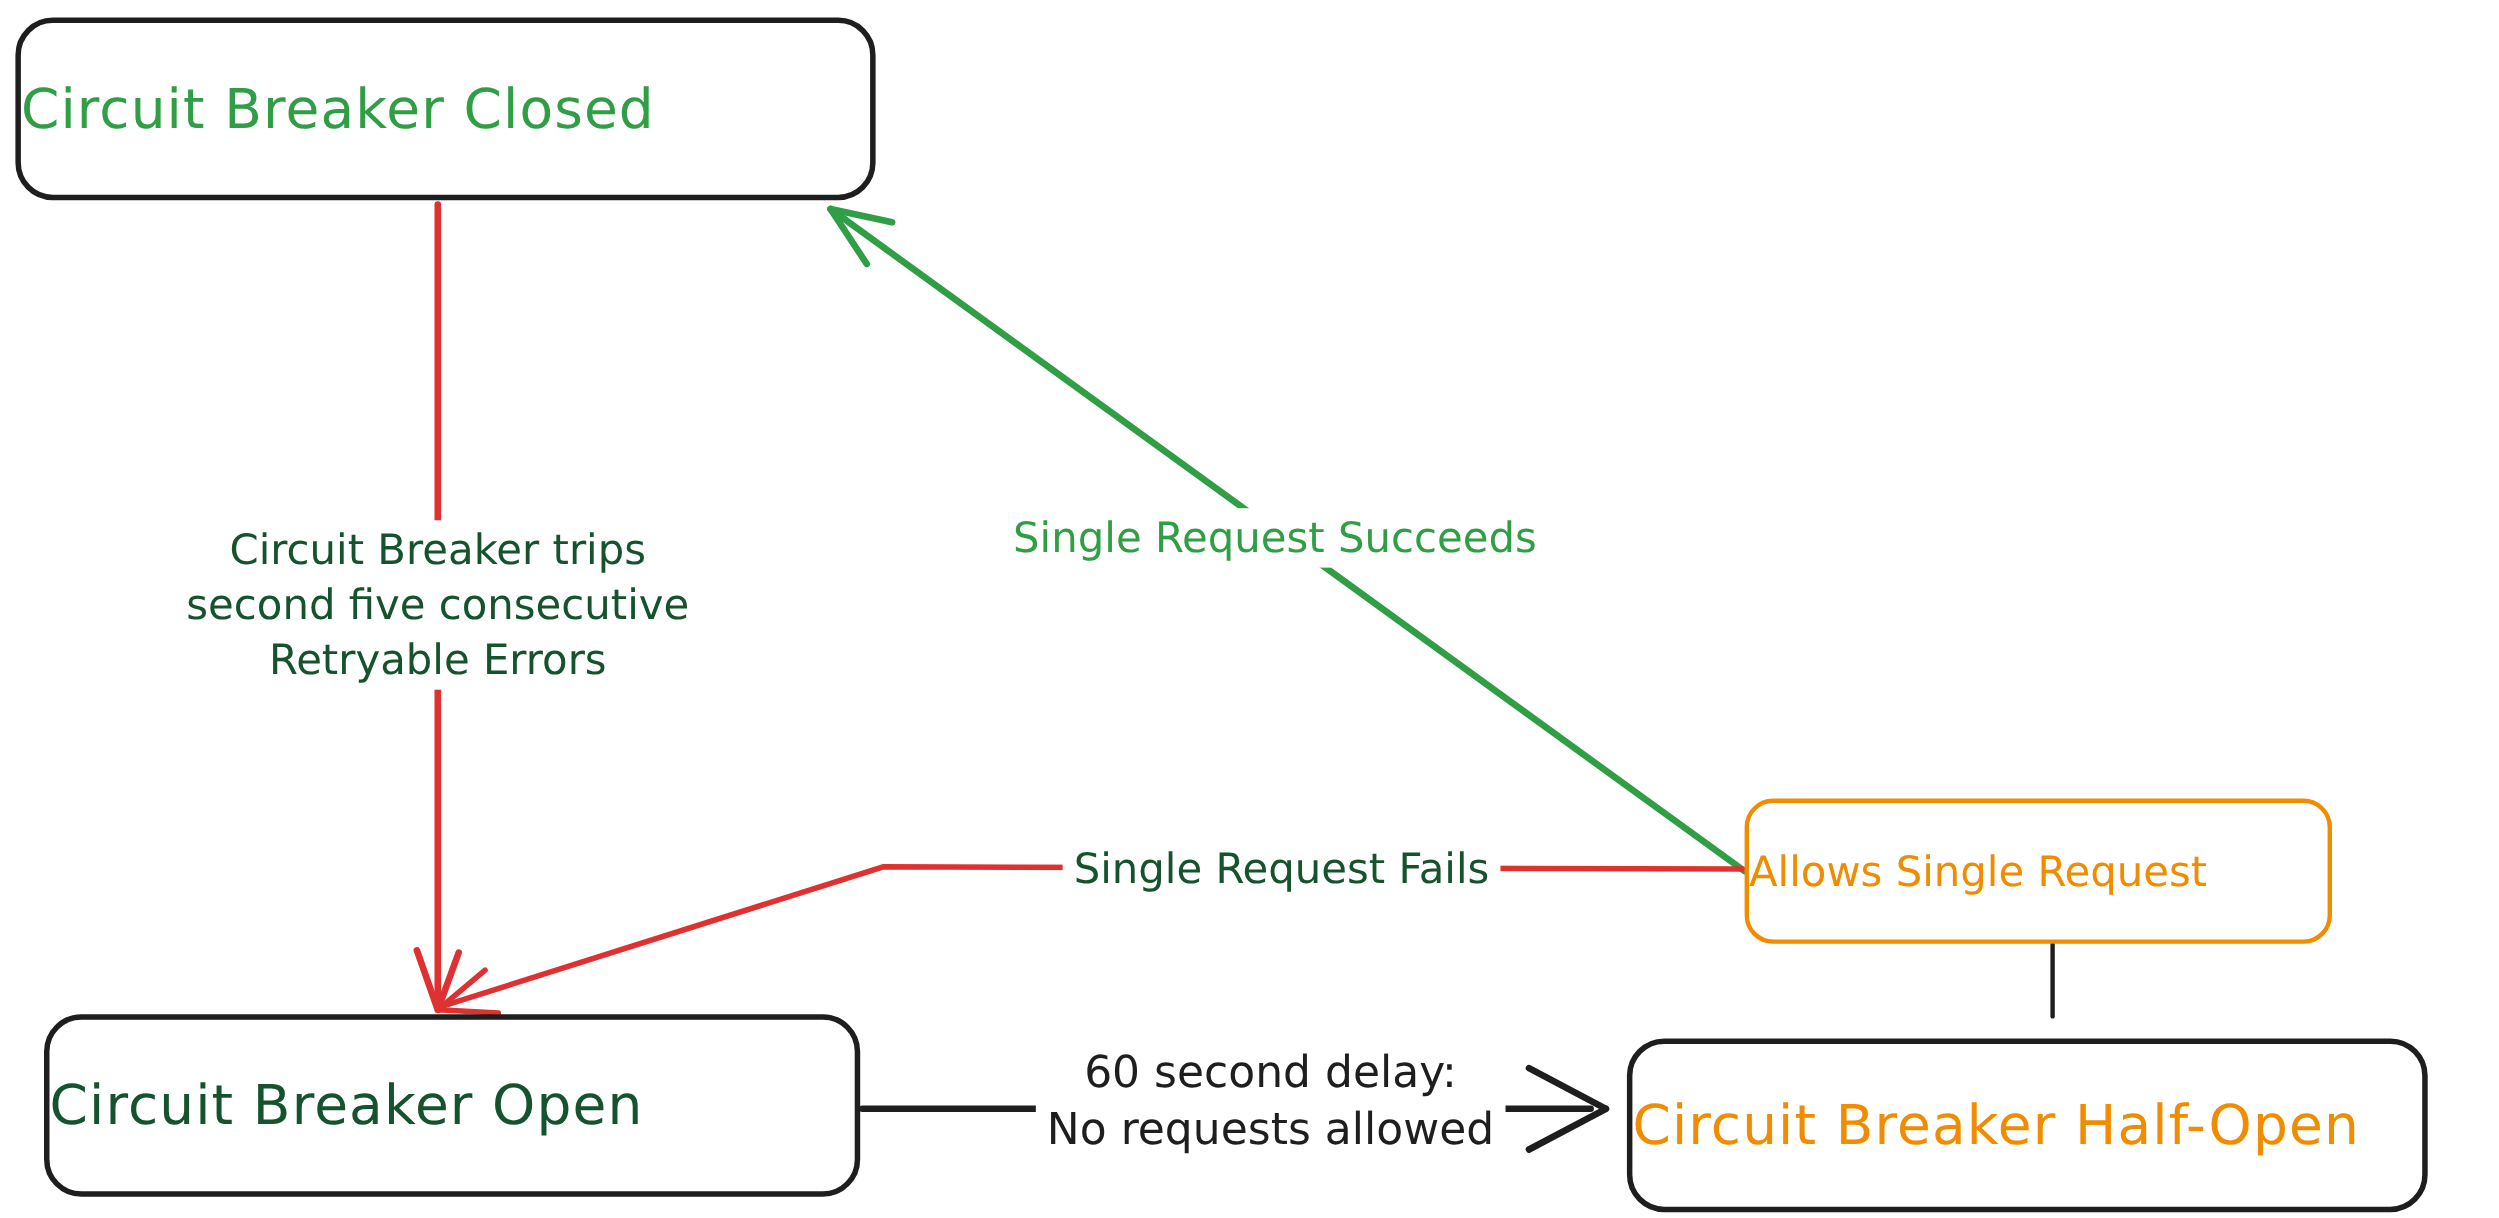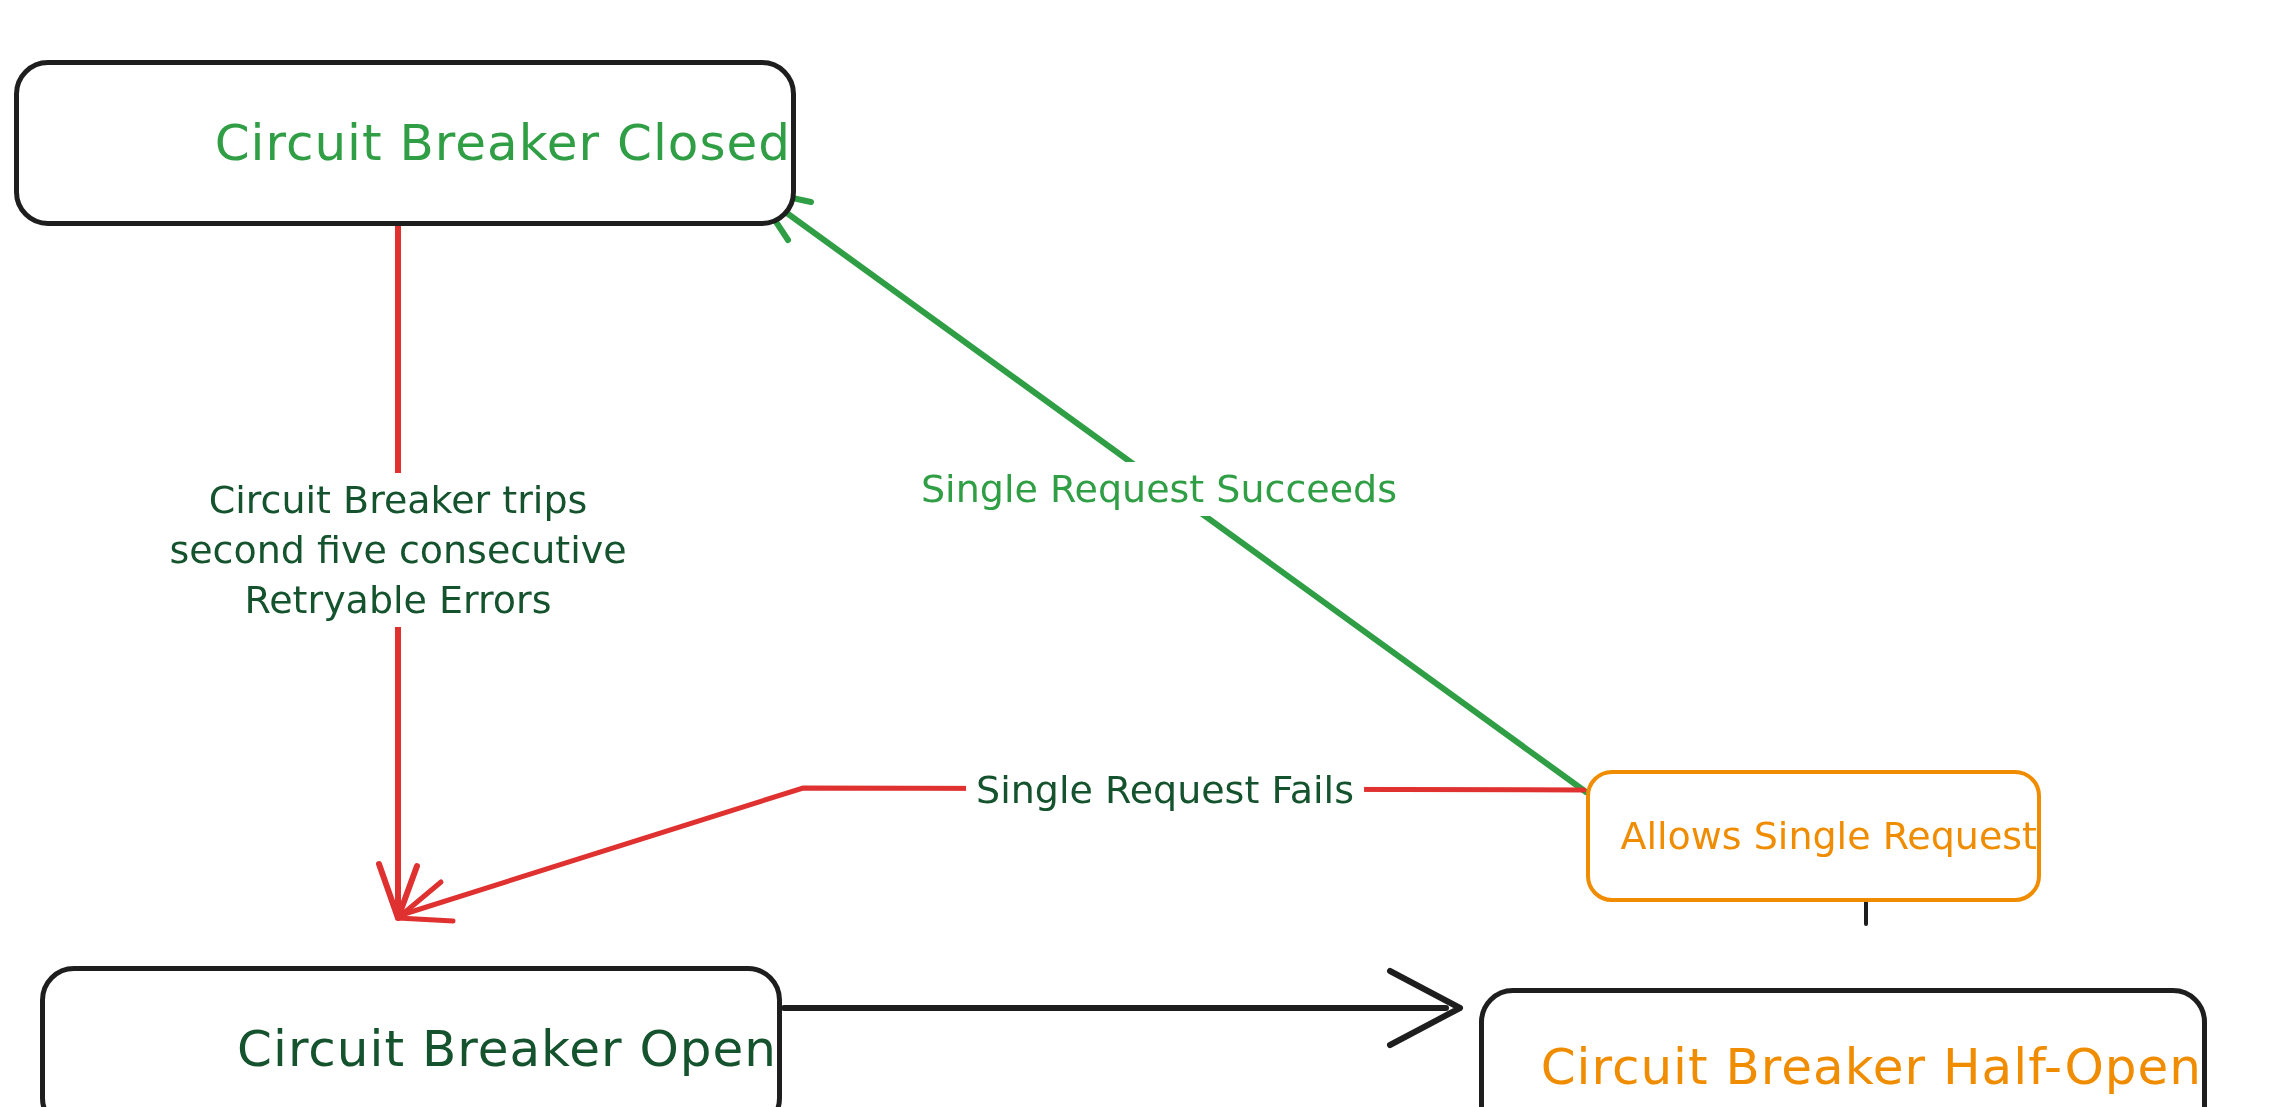--- a/index.html
+++ b/index.html
@@ -7,25 +7,24 @@
     position:relative;
     width:2272px;height:1107px;
     background:#ffffff;
     font-family:"DejaVu Sans", sans-serif;
     overflow:hidden;
   }
   #edges{position:absolute;left:0;top:0;z-index:1;}
   .node{
     position:absolute;
     background:#ffffff;
-    display:flex;align-items:center;justify-content:flex-end;
+    display:flex;align-items:center;justify-content:flex-start;
     box-sizing:border-box;
     z-index:2;
     white-space:nowrap;
-    margin-top:44px;
   }
   .node-black{border:5px solid #1e1e1e;border-radius:34px;}
   .node-orange{border:4px solid #f08c00;border-radius:26px;}
   .node-title{font-size:50px;letter-spacing:1px;}
   .txt-green{color:#2f9e44;}
   .txt-red{color:#14532d;}
   .txt-orange{color:#f08c00;}
   .txt-black{color:#1e1e1e;}
   .edge-label{
     position:absolute;
@@ -34,21 +33,21 @@
     text-align:center;
     z-index:3;
     padding:2px 10px;
     white-space:nowrap;
   }
   .lbl-lg{font-size:38px;line-height:50px;}
   .lbl-delay{font-size:40px;line-height:52px;}
   #node-closed{left:14px;top:16px;width:782px;height:166px;}
   #node-open{left:40px;top:922px;width:742px;height:166px;}
   #node-half-open{left:1479px;top:944px;width:728px;height:158px;}
-  #node-allows{left:1586px;top:726px;width:455px;height:132px;font-size:38px;}
+  #node-allows{left:1586px;top:726px;width:534px;height:132px;font-size:38px;}
   #label-trips{left:398px;top:550px;}
   #label-succeeds{left:1159px;top:489px;}
   #label-fails{left:1165px;top:790px;}
   #label-delay{left:1155px;top:1001px;}
 </style>
 </head>
 <body>
 
 <div id="canvas">
 
@@ -88,14 +87,18 @@
   <div id="label-trips" class="edge-label lbl-lg txt-red">
     <div>Circuit Breaker trips</div>
     <div>second five consecutive</div>
     <div>Retryable Errors</div>
   </div>
 
   <div id="label-succeeds" class="edge-label lbl-lg txt-green">Single Request Succeeds</div>
 
   <div id="label-fails" class="edge-label lbl-lg txt-red">Single Request Fails</div>
 
+  <div id="label-delay" class="edge-label lbl-delay txt-black">
+    <div>60 second delay:</div>
+    <div>No requests allowed</div>
+  </div>
 
 </div>
 
 </body></html>

